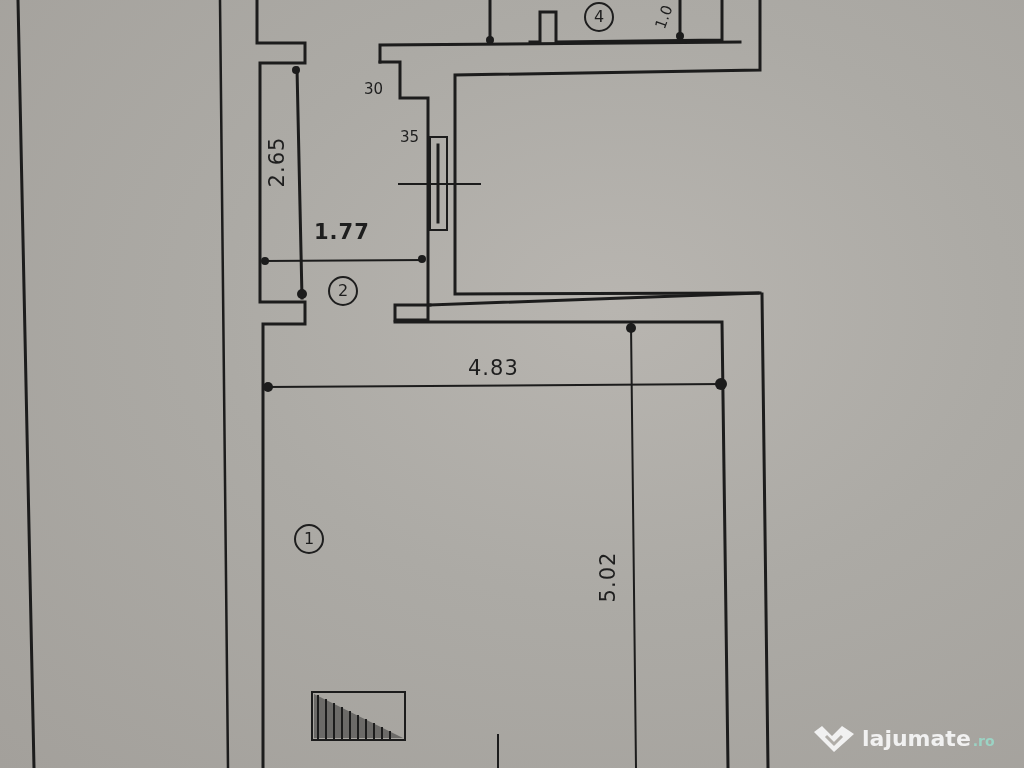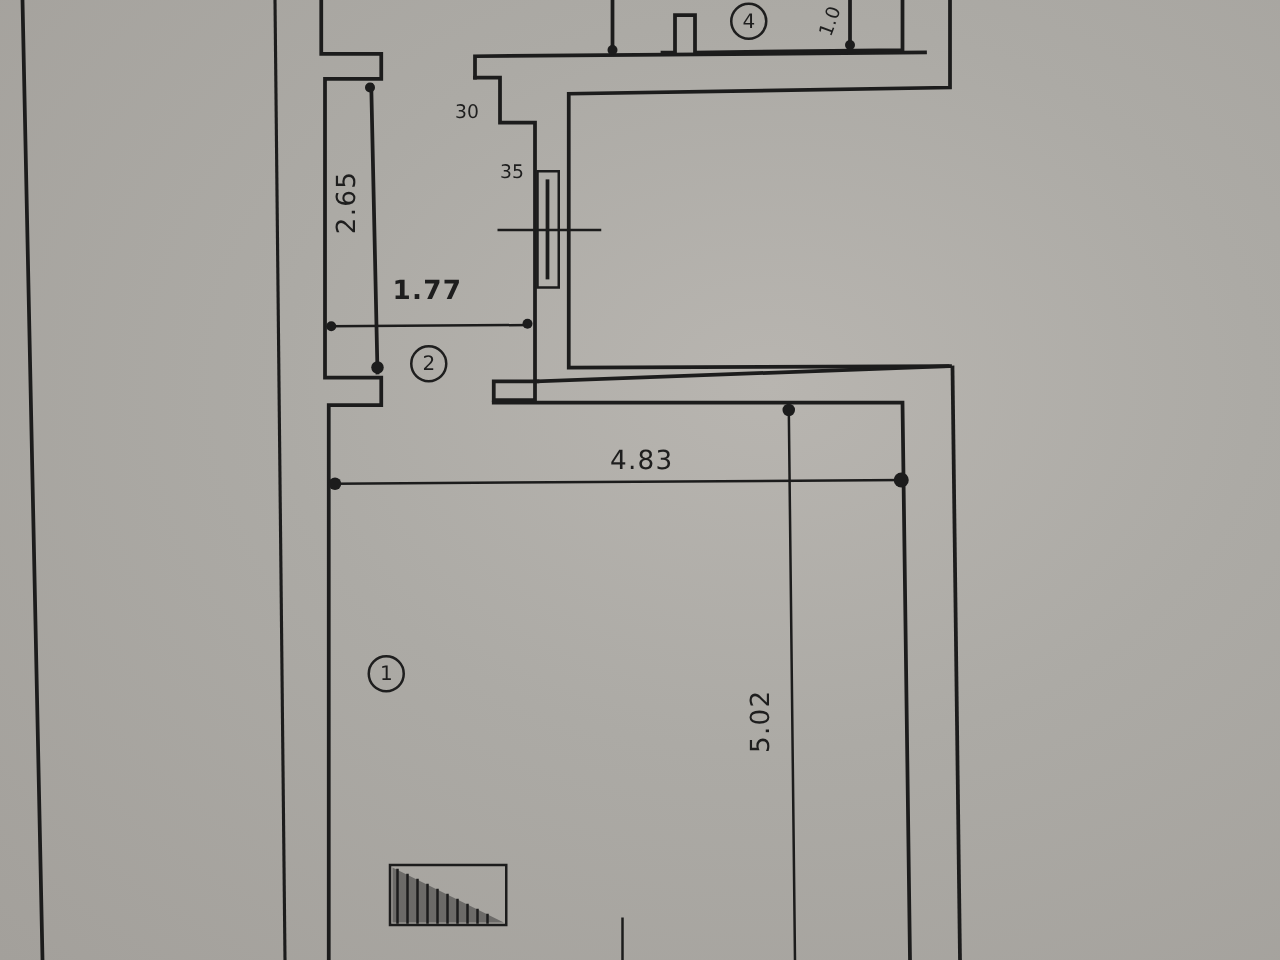--- a/index.html
+++ b/index.html
@@ -84,21 +84,29 @@
       <path d="M318 696 L318 738 M326 700 L326 738 M334 704 L334 738 M342 708 L342 738 M350 712 L350 738 M358 716 L358 738 M366 720 L366 738 M374 724 L374 738 M382 728 L382 738 M390 732 L390 738" stroke-width="2"></path>
     </g>
 
     <path d="M498 735 L498 768" stroke-width="2"></path>
   </svg>
 
   <div class="lbl dim" style="left:252px; top:150px; transform: rotate(-90deg);">2.65</div>
   <div class="lbl dim" style="left:314px; top:220px;font-weight:bold;">1.77</div>
   <div class="lbl small" style="left:364px; top:80px;">30</div>
   <div class="lbl small" style="left:400px; top:128px;">35</div>
-  <div class="lbl dim" style="left:488px; top:356px;">4.83</div>
+  <div class="lbl dim" style="left:468px; top:356px;">4.83</div>
   <div class="lbl dim" style="left:583px; top:565px; transform: rotate(-90deg);">5.02</div>
   <div class="lbl small" style="left:652px; top:8px; transform: rotate(-70deg);">1.0</div>
 
   <div class="room-num" style="left:328px; top:276px;">2</div>
   <div class="room-num" style="left:294px; top:524px;">1</div>
   <div class="room-num" style="left:584px; top:2px;">4</div>
 
+  <div class="watermark">
+    <svg width="44" height="32" viewBox="0 0 44 32">
+      <path d="M2 10 L10 4 L20 14 L30 4 L42 12 L22 30 Z" fill="#f1f1f1"></path>
+      <path d="M14 14 L22 22 L30 14" fill="none" stroke="#b0ada8" stroke-width="3"></path>
+    </svg>
+    <span>lajumate</span>
+    <span class="tld">.ro</span>
+  </div>
 </div>
 
 </body></html>

